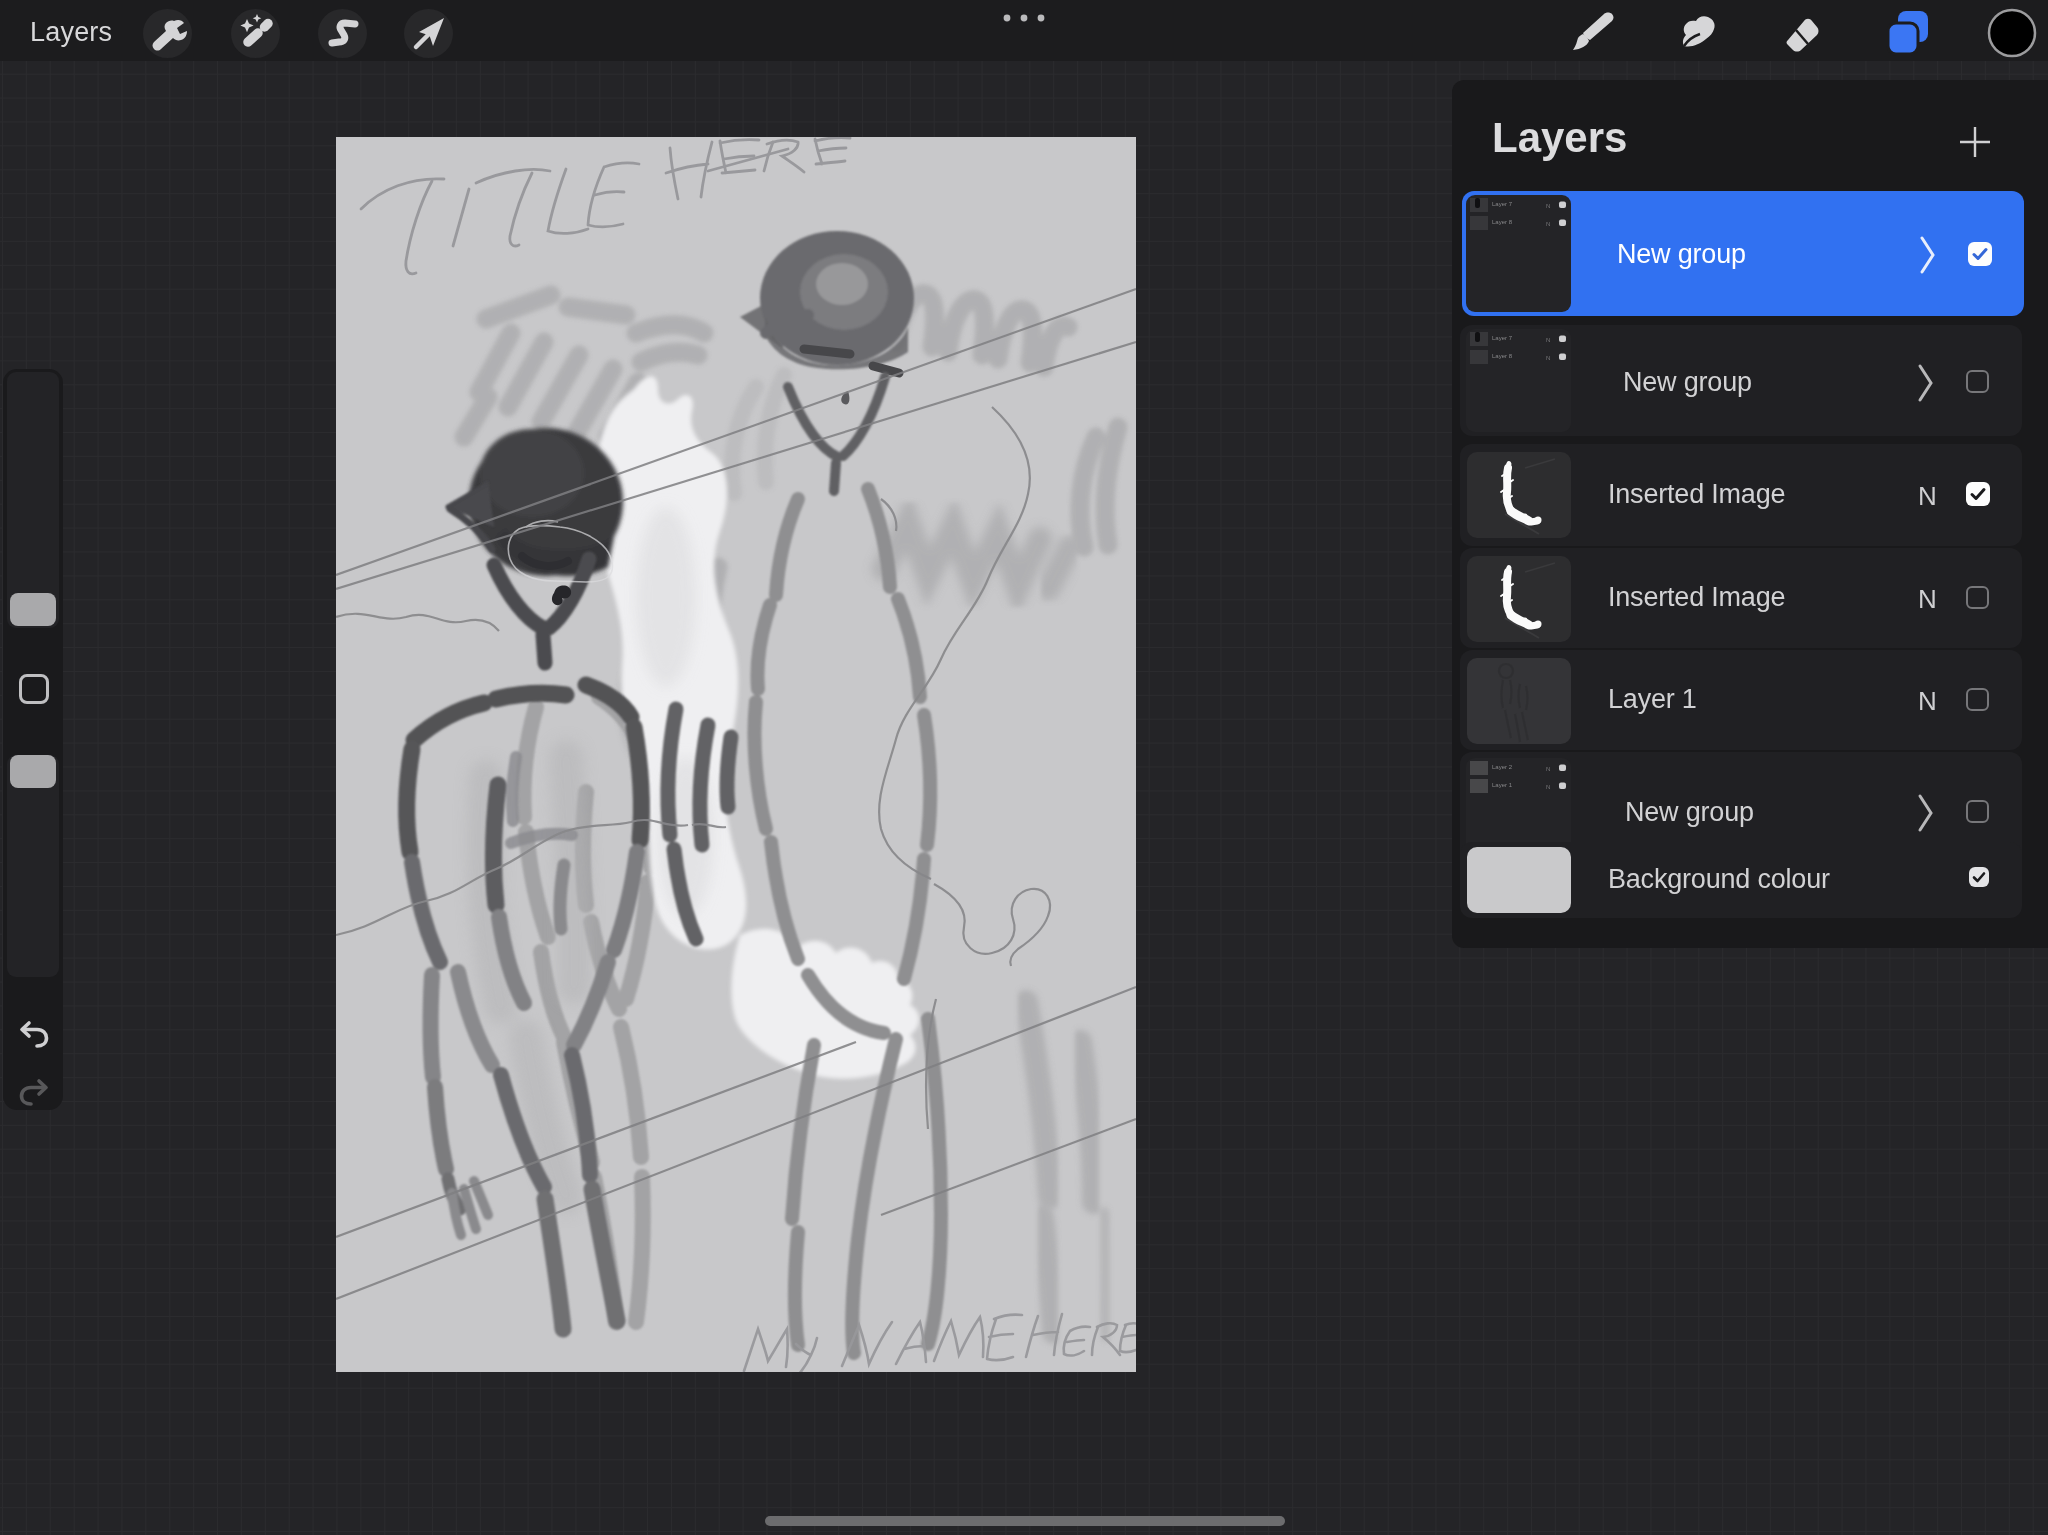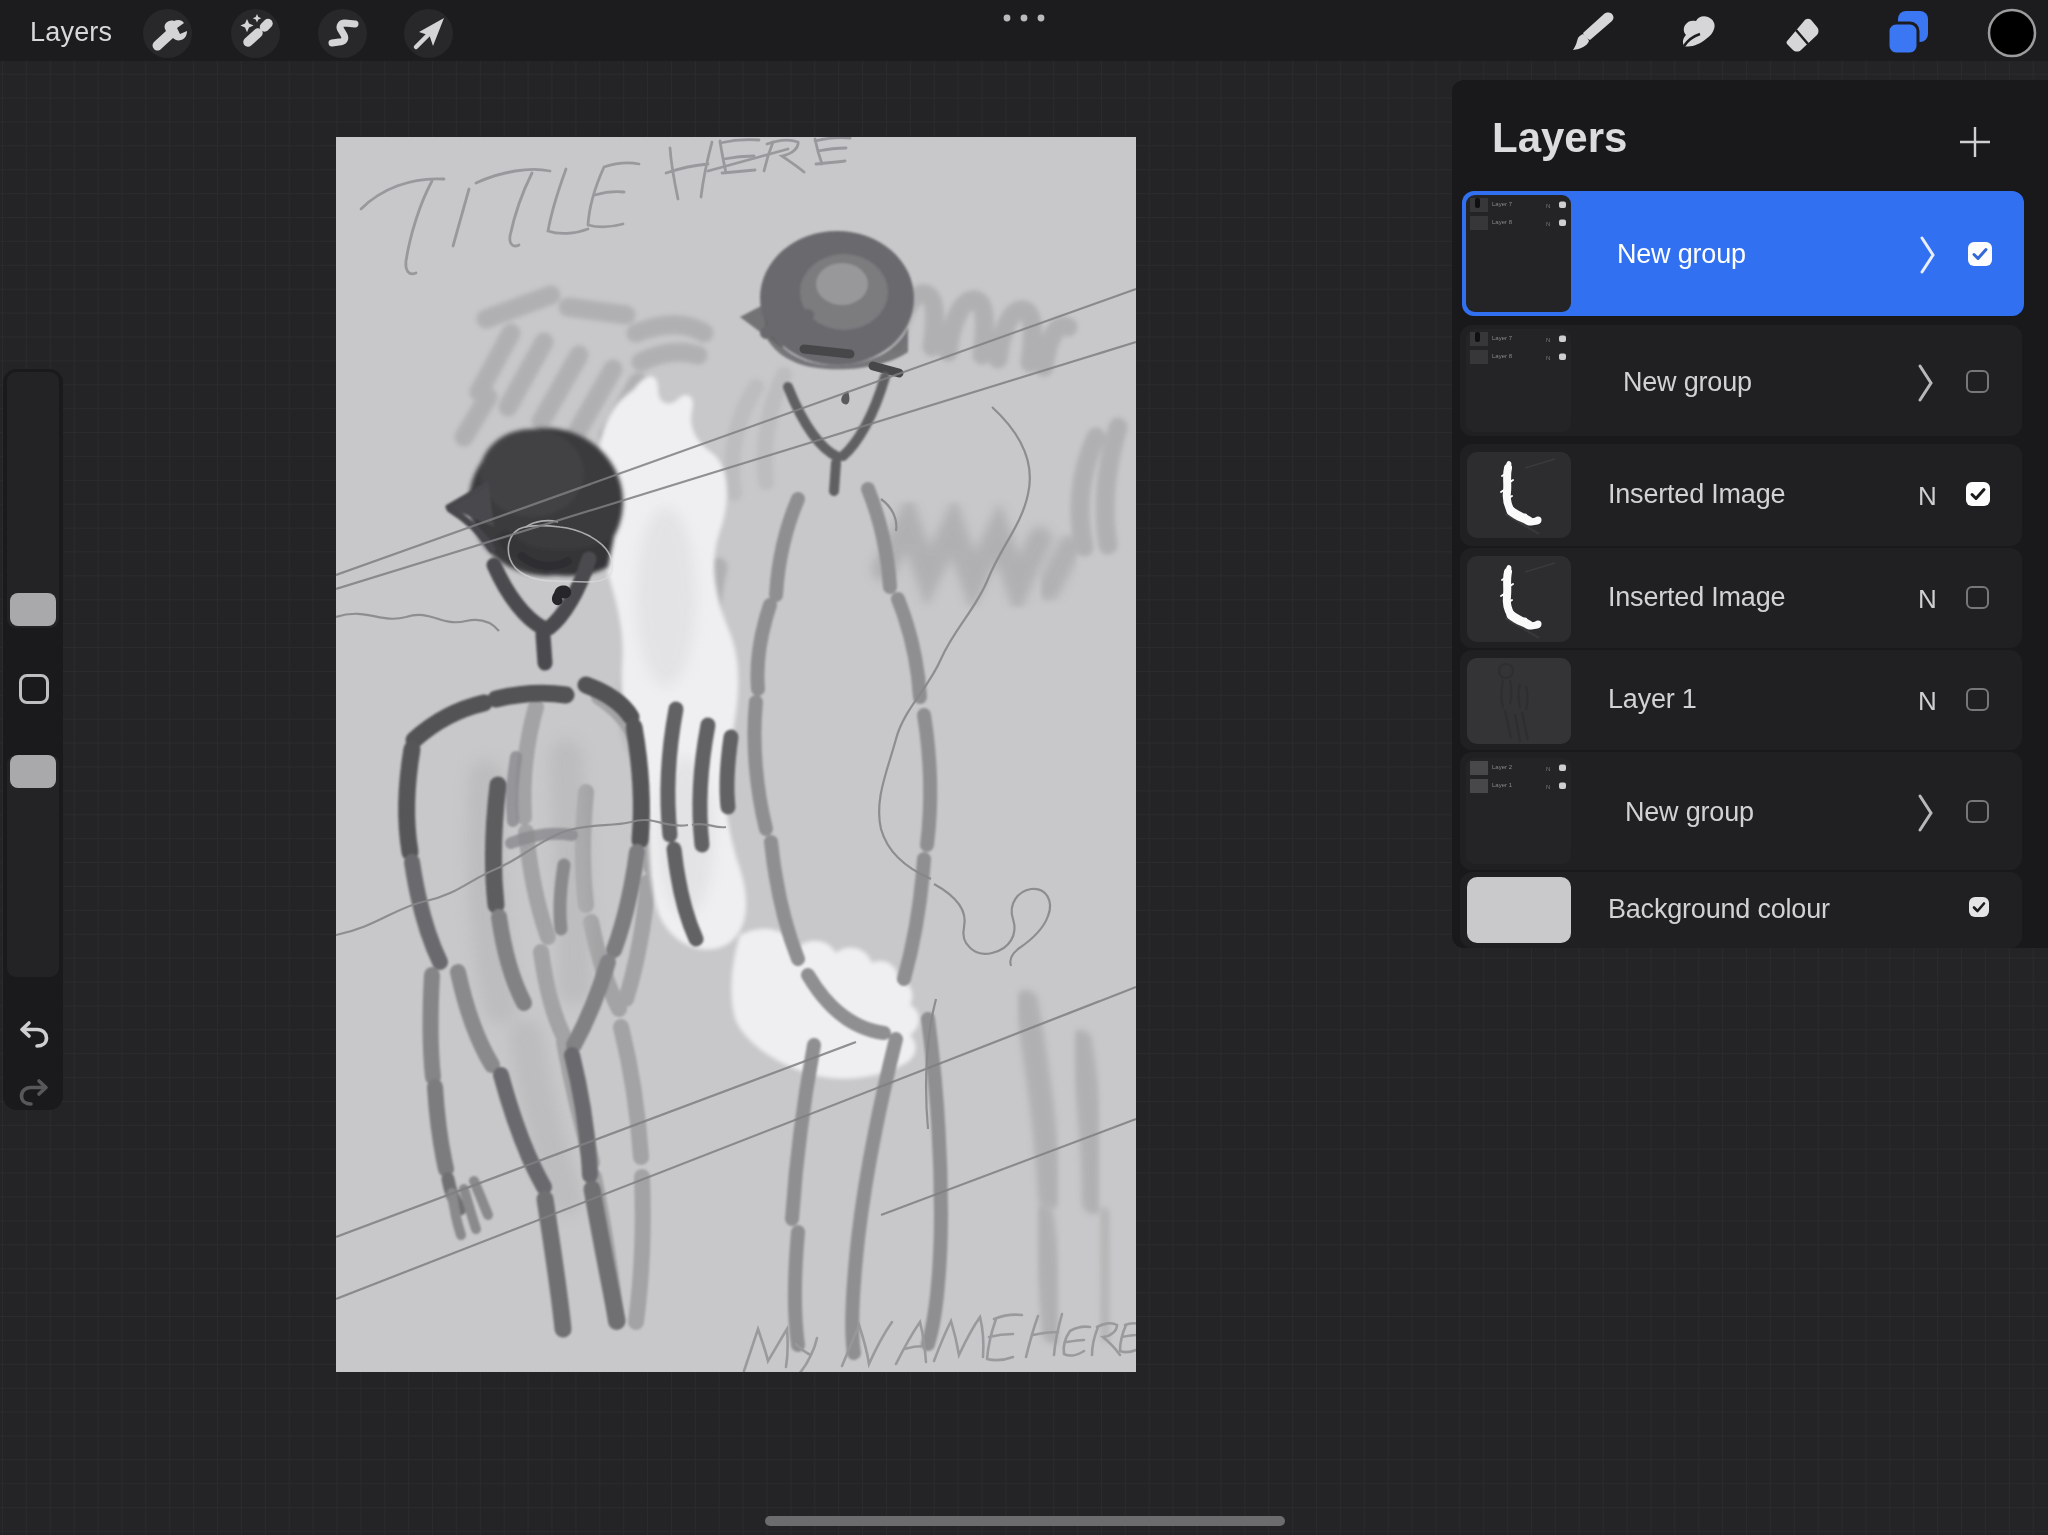--- a/index.html
+++ b/index.html
@@ -517,21 +517,21 @@
           </svg>
       </div>
     </div>
     <div class="rname" style="left:165px;top:45px;">New group</div>
     <svg class="chev" style="left:455px;top:38px;" width="22" height="46" viewBox="0 0 22 46">
         <path d="M5 6 L16 23 L5 40" stroke="#b8b8ba" stroke-width="3" fill="none" stroke-linecap="round"></path>
       </svg>
     <div class="cbox off" style="top:48px;"></div>
   </div>
 
-  <div class="row" style="top:792px;height:76px;">
+  <div class="row" style="top:762px;height:76px;">
     <div class="rthumb" style="top:5px;width:104px;height:66px;background:#c9c9cb;"></div>
     <div class="rname" style="left:148px;top:22px;">Background colour</div>
     <div class="cbox on" style="top:25px;left:509px;width:20px;height:20px;background:#e4e4e6;">
       <svg width="20" height="20" viewBox="0 0 20 20">
           <path d="M5 10.5 L8.5 14 L15 6.5" stroke="#1a1a1c" stroke-width="2.6" fill="none" stroke-linecap="round" stroke-linejoin="round"></path>
         </svg>
     </div>
   </div>
 </div>
 

